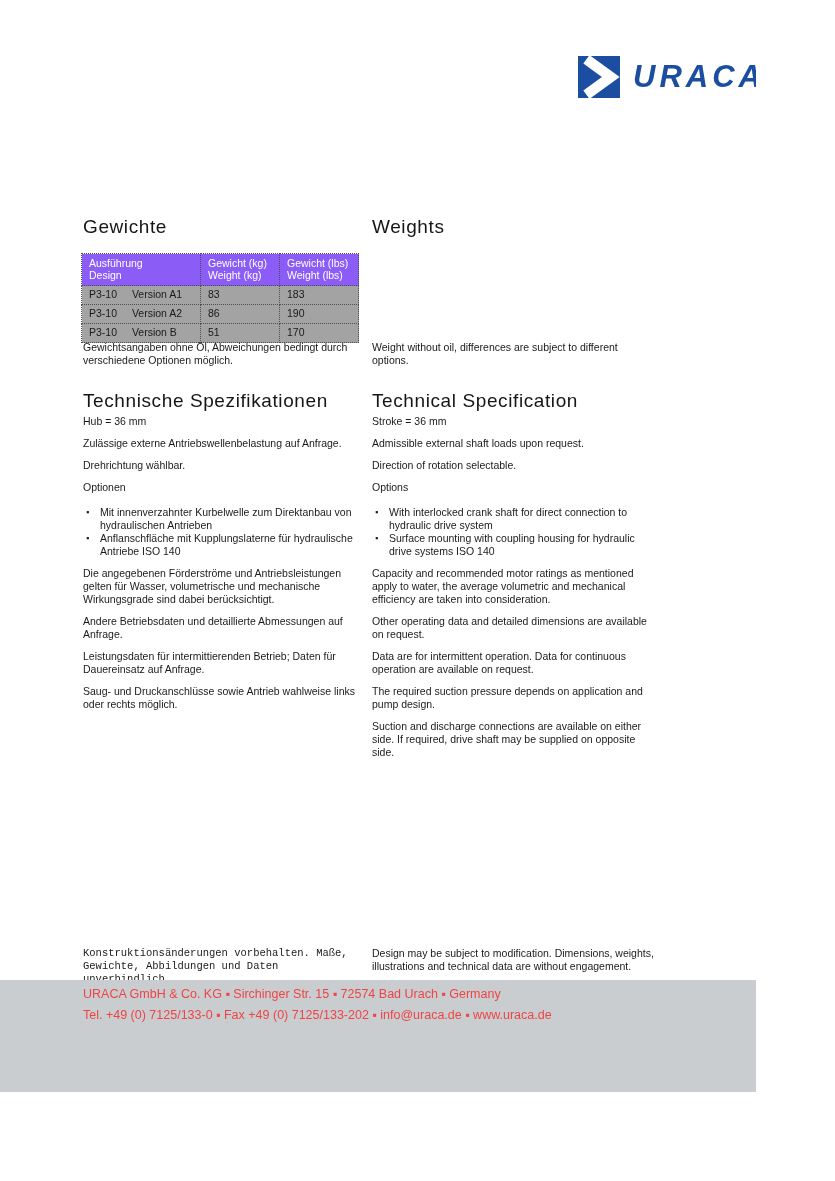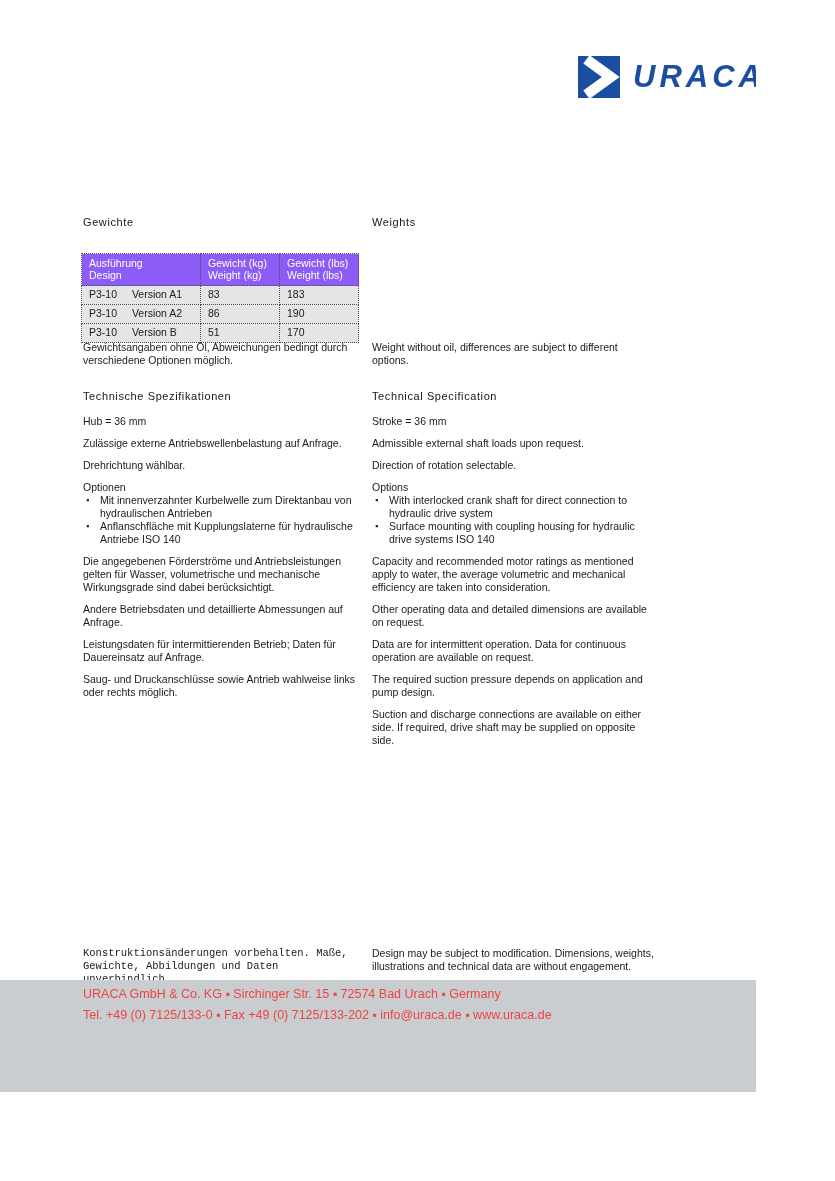--- a/index.html
+++ b/index.html
@@ -11,50 +11,50 @@
   
   .logo { position:absolute; left:578px; top:56px; display:flex; align-items:center; gap:13px; }
   .logo-mark { width:42px; height:42px; display:block; }
   .logo-word {
     font-size:31px; font-weight:bold; font-style:italic; color:#1b4da0;
     letter-spacing:4px; line-height:42px; white-space:nowrap;
   }
 
   
   .heading {
-    position:absolute; font-size:11px; font-weight:normal; letter-spacing:0.6px;
+    position:absolute; font-size:19px; font-weight:normal; letter-spacing:0.6px;
     color:#161616; white-space:nowrap;
   }
   .h-gewichte { left:83px; top:216px; }
   .h-weights  { left:372px; top:216px; }
   .h-spec-de  { left:83px; top:390px; }
   .h-spec-en  { left:372px; top:390px; }
 
   
   .weights-table {
     position:absolute; left:81px; top:253px; width:277px;
     border-collapse:collapse; table-layout:fixed; font-size:10.5px;
   }
   .weights-table th, .weights-table td { border:1px dotted #4d4d4d; }
   .weights-table thead th {
     background:#8b5cf6; color:#ffffff; font-weight:normal; text-align:left;
     padding:3px 2px 4px 7px; line-height:12px; vertical-align:top;
   }
-  .weights-table tbody td { padding:2px 2px 3px 7px; line-height:13px; background:#e5e5e5; }
+  .weights-table tbody td { padding:2px 2px 3px 7px; line-height:13px; background:#a3a3a3; }
   .col-design { width:119px; } .col-kg { width:79px; } .col-lbs { width:79px; }
   .model-cell { display:inline-block; width:40px; }
 
   
   .smalltext { font-size:10.5px; line-height:13px; color:#1a1a1a; }
   .note-de { position:absolute; left:83px;  top:341px; width:276px; }
   .note-en { position:absolute; left:372px; top:341px; width:276px; }
   .spec-col-de { position:absolute; left:83px;  top:415px; width:277px; }
   .spec-col-en { position:absolute; left:372px; top:415px; width:277px; }
   .spec-col-de p, .spec-col-en p, .note-de p, .note-en p { margin:0 0 9px 0; }
-  p.options-label { margin-bottom:0; }
+  p.options-label { margin-bottom:12px; }
   ul.options { list-style:none; margin:0 0 9px 0; padding:0; }
   ul.options li { position:relative; padding-left:17px; }
   ul.options li .bullet { position:absolute; left:3px; top:0; font-size:9px; }
 
   
   .disc-de { position:absolute; left:83px;  top:936px; width:282px;font-family:Liberation Mono, monospace; }
   .disc-en { position:absolute; left:372px; top:936px; width:282px; }
 
   
   .footer-band { position:absolute; left:0; top:980px; width:835px; height:112px; background:#cacdd0; }

